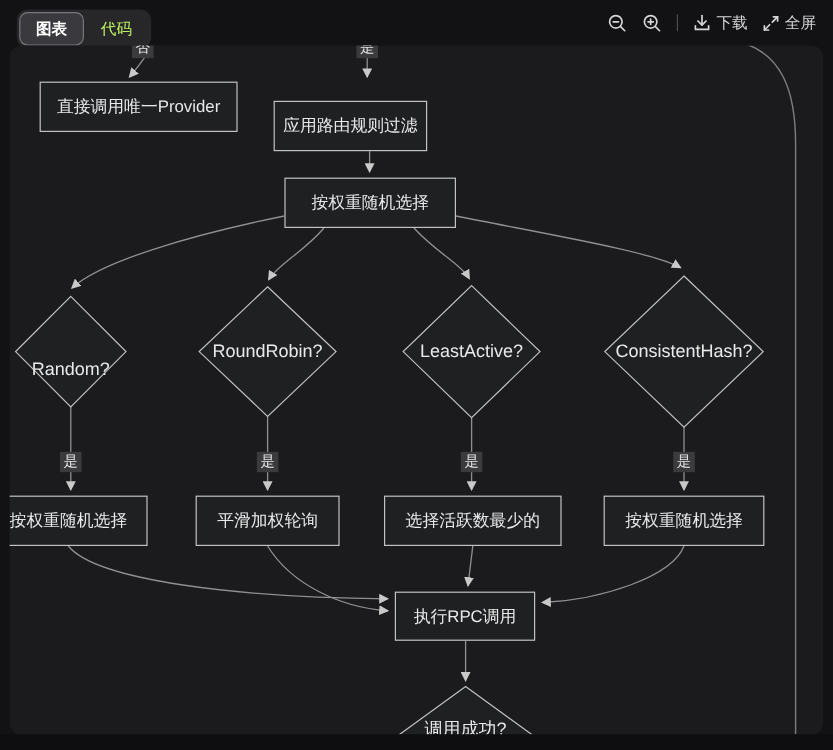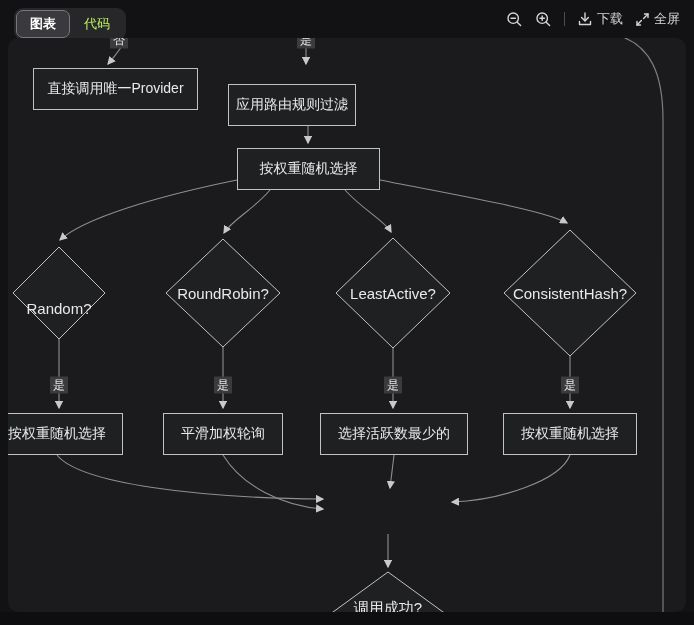--- a/index.html
+++ b/index.html
@@ -132,20 +132,21 @@
     </g>
   </svg>
 
   <div class="node" style="left:25px;top:30px;width:165px;height:42px;">直接调用唯一Provider</div>
   <div class="node" style="left:220px;top:30px;width:128px;height:42px;margin-top:16px;">应用路由规则过滤</div>
   <div class="node" style="left:229px;top:110px;width:143px;height:42px;">按权重随机选择</div>
   <div class="node" style="left:-17px;top:375px;width:132px;height:42px;">按权重随机选择</div>
   <div class="node" style="left:155px;top:375px;width:120px;height:42px;">平滑加权轮询</div>
   <div class="node" style="left:312px;top:375px;width:148px;height:42px;">选择活跃数最少的</div>
   <div class="node" style="left:495px;top:375px;width:134px;height:42px;">按权重随机选择</div>
+  <div class="node" style="left:321px;top:455px;width:117px;height:41px;">执行RPC调用</div>
 
   <div class="dlabel" style="left:51px;top:270px;">Random?</div>
   <div class="dlabel" style="left:215px;top:255px;">RoundRobin?</div>
   <div class="dlabel" style="left:385px;top:255px;">LeastActive?</div>
   <div class="dlabel" style="left:562px;top:255px;">ConsistentHash?</div>
   <div class="dlabel" style="left:380px;top:570px;">调用成功?</div>
 
   <div class="elabel" style="left:111px;top:2px;">否</div>
   <div class="elabel" style="left:298px;top:2px;">是</div>
   <div class="elabel" style="left:51px;top:347px;">是</div>

